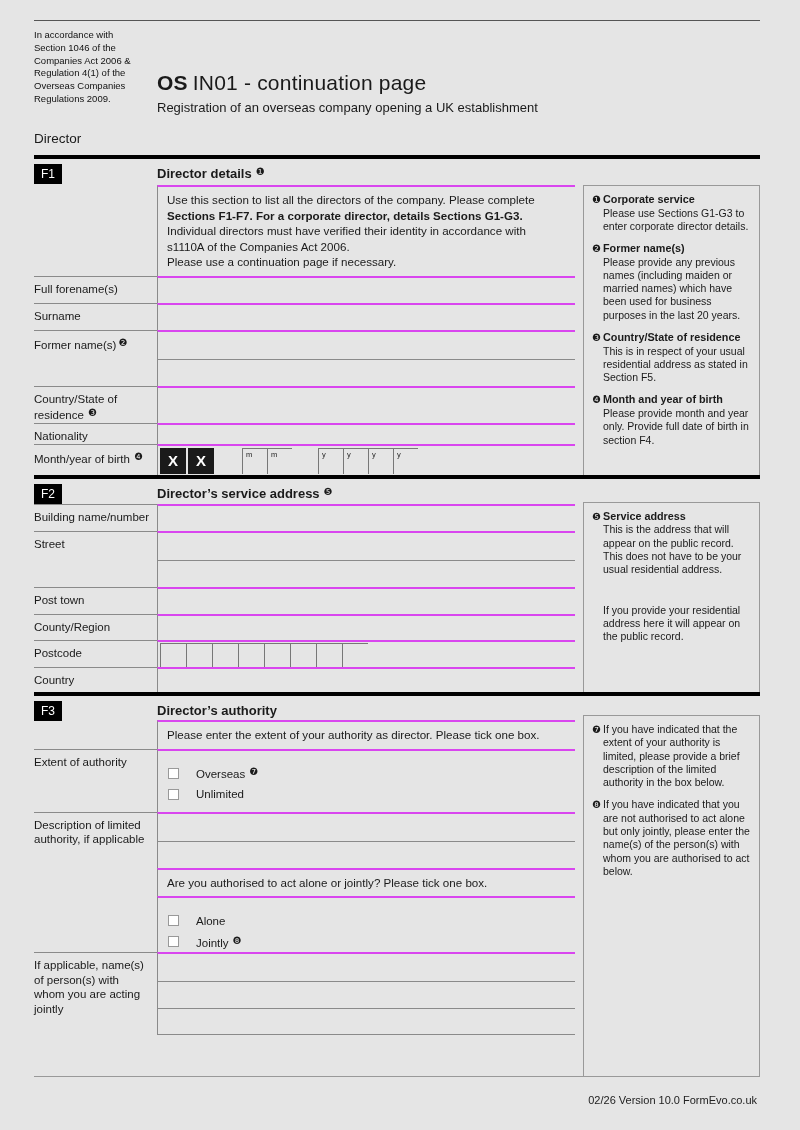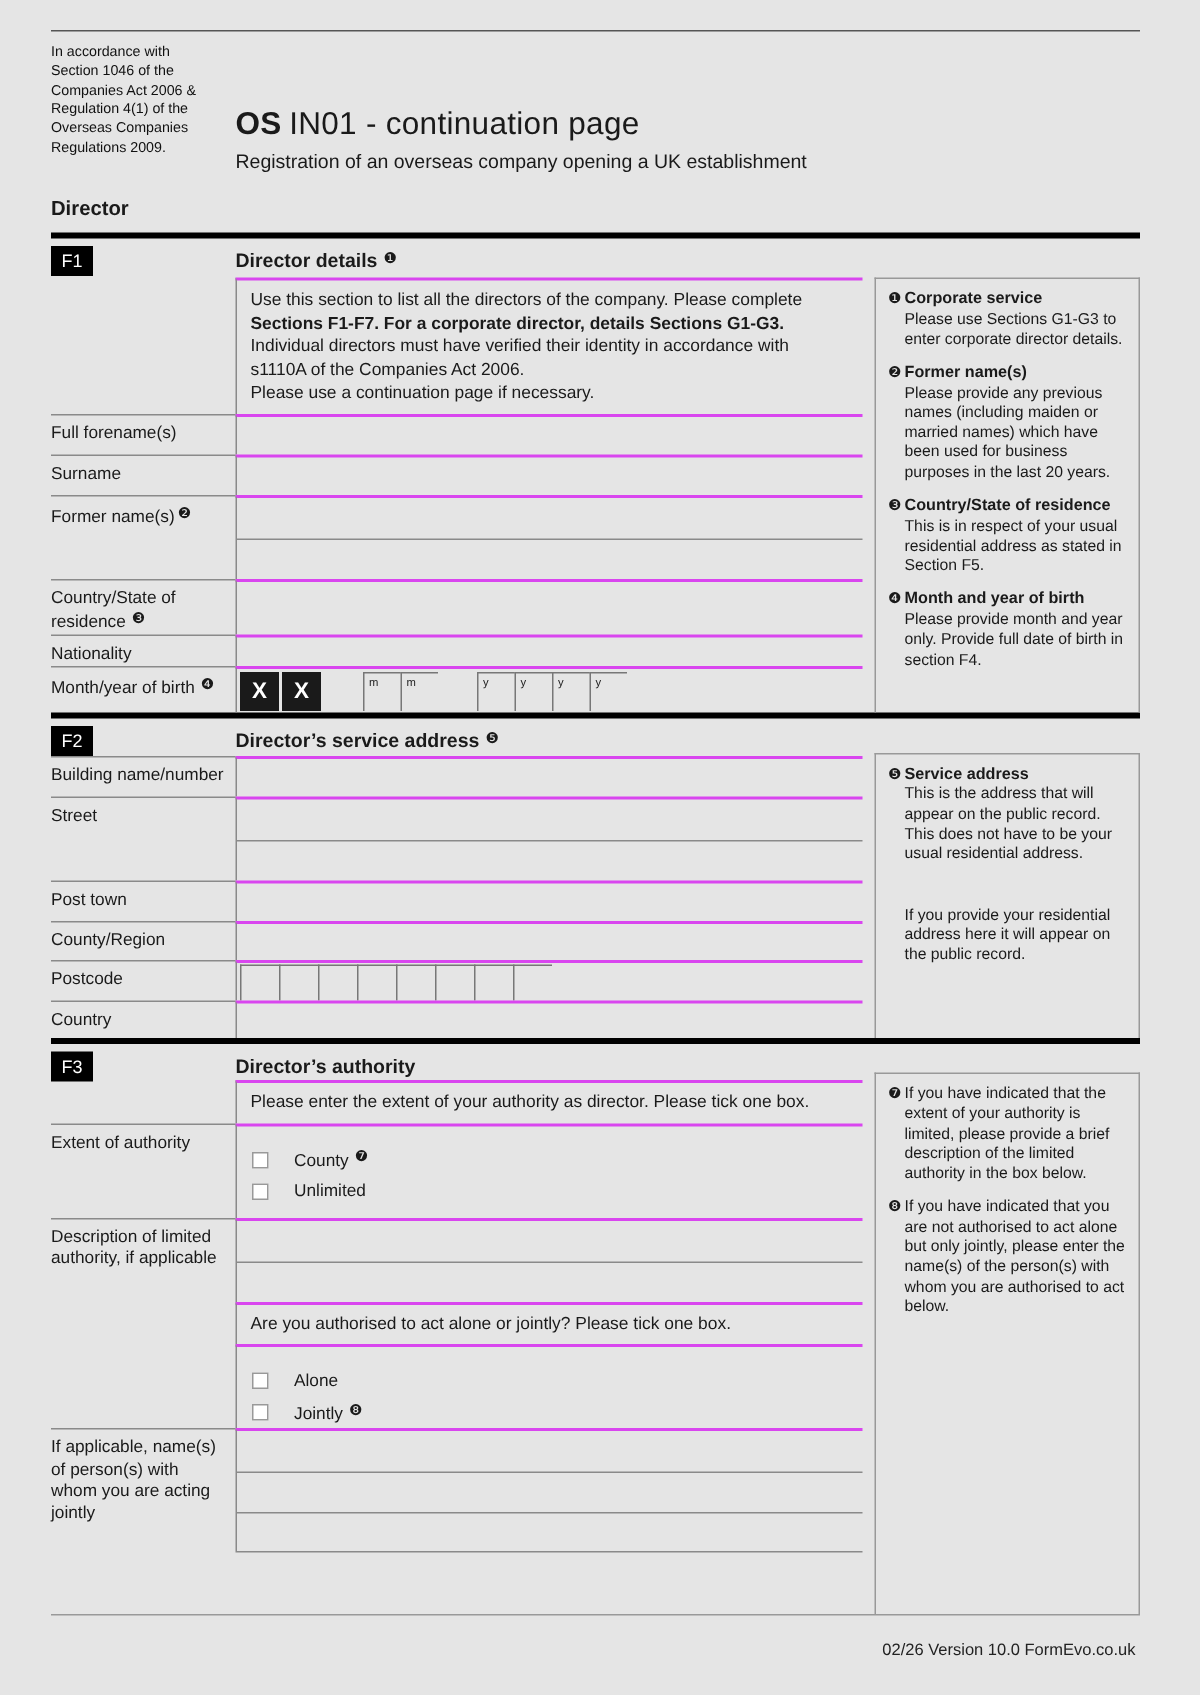--- a/index.html
+++ b/index.html
@@ -13,21 +13,21 @@
     padding:20px 40px 0 34px;
   }
   .top-rule { height:1px; background:#555; }
   
   .header-row { display:flex; padding-top:6px; }
   .legal { width:123px; font-size:9.5px; line-height:12.8px; color:#111; white-space:pre-line; padding-top:2px; }
   .title-block { flex:1; }
   .title { font-size:21px; font-weight:400; letter-spacing:0.2px;margin-top:44px; }
   .title .tb { font-weight:700; margin-right:5px; }
   .subtitle { font-size:13px; margin-top:5px; }
-  .director-heading { font-size:13.5px; font-weight:700; margin-top:16px; margin-bottom:9px; }
+  .director-heading { font-size:13.5px; font-weight:400; margin-top:16px; margin-bottom:9px; }
   
   .bar { height:4px; background:#000; }
   .section-body { display:flex; align-items:stretch; }
   .main { width:541px; }
   .notes-wrap { width:185px; display:flex; flex-direction:column; }
   .notes { flex:1; margin-left:8px; border:1px solid #999; border-bottom:none; padding:7px 7px 4px 8px; }
   .f1 .notes { margin-top:26px; }
   .f2 .notes { margin-top:23px; }
   .f3 .notes { margin-top:19px; }
   .f3 .section-body { min-height:380px; }
@@ -259,21 +259,21 @@
         </div>
         <div class="row nt">
           <div class="lbl"></div>
           <div class="fld info r27">Please enter the extent of your authority as director. Please tick one box.</div>
         </div>
         <div class="row">
           <div class="lbl">Extent of authority</div>
           <div class="fld r63 ck-area">
             <div class="ckrow">
               <div class="ckbox"></div>
-              <div class="cklabel"><span>County</span><span class="mk">❼</span></div>
+              <div class="cklabel"><span>Overseas</span><span class="mk">❼</span></div>
             </div>
             <div class="ckrow">
               <div class="ckbox"></div>
               <div class="cklabel">Unlimited</div>
             </div>
           </div>
         </div>
         <div class="row">
           <div class="lbl">Description of limited authority, if applicable</div>
           <div class="fld stack">

